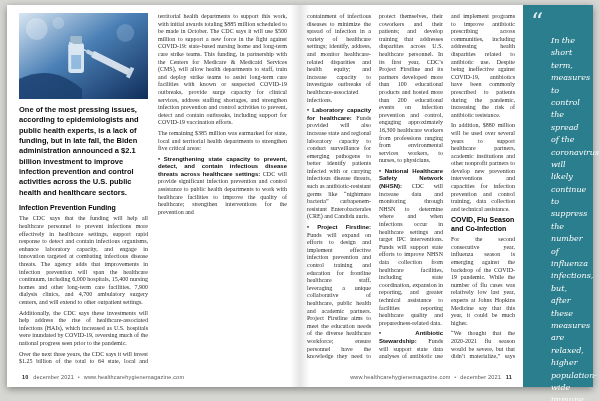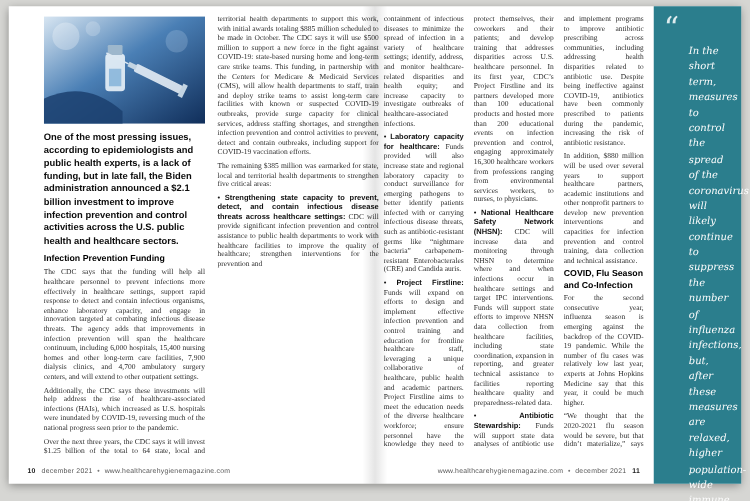--- a/index.html
+++ b/index.html
@@ -12,21 +12,21 @@
     position:absolute;left:7px;top:5px;width:586px;height:382px;
     background:#ffffff;box-shadow:0 2px 7px rgba(0,0,0,.4);
   }
   .gutter{
     position:absolute;left:283px;top:0;width:20px;height:100%;
     background:linear-gradient(90deg,rgba(0,0,0,0),rgba(0,0,0,.10) 50%,rgba(0,0,0,0));
     pointer-events:none;
   }
   
   .page-left-flow{
-    position:absolute;left:28px;top:8px;width:268px;height:354px;
+    position:absolute;left:12px;top:8px;width:268px;height:354px;
     column-count:2;column-gap:10px;column-fill:auto;overflow:hidden;
   }
   .page-right-flow{
     position:absolute;left:300px;top:8px;width:208px;height:354px;
     column-count:3;column-gap:8px;column-fill:auto;overflow:hidden;
   }
   .photo{
     width:100%;height:86px;margin:0 0 6px 0;display:block;break-inside:avoid;
   }
   .standfirst{

